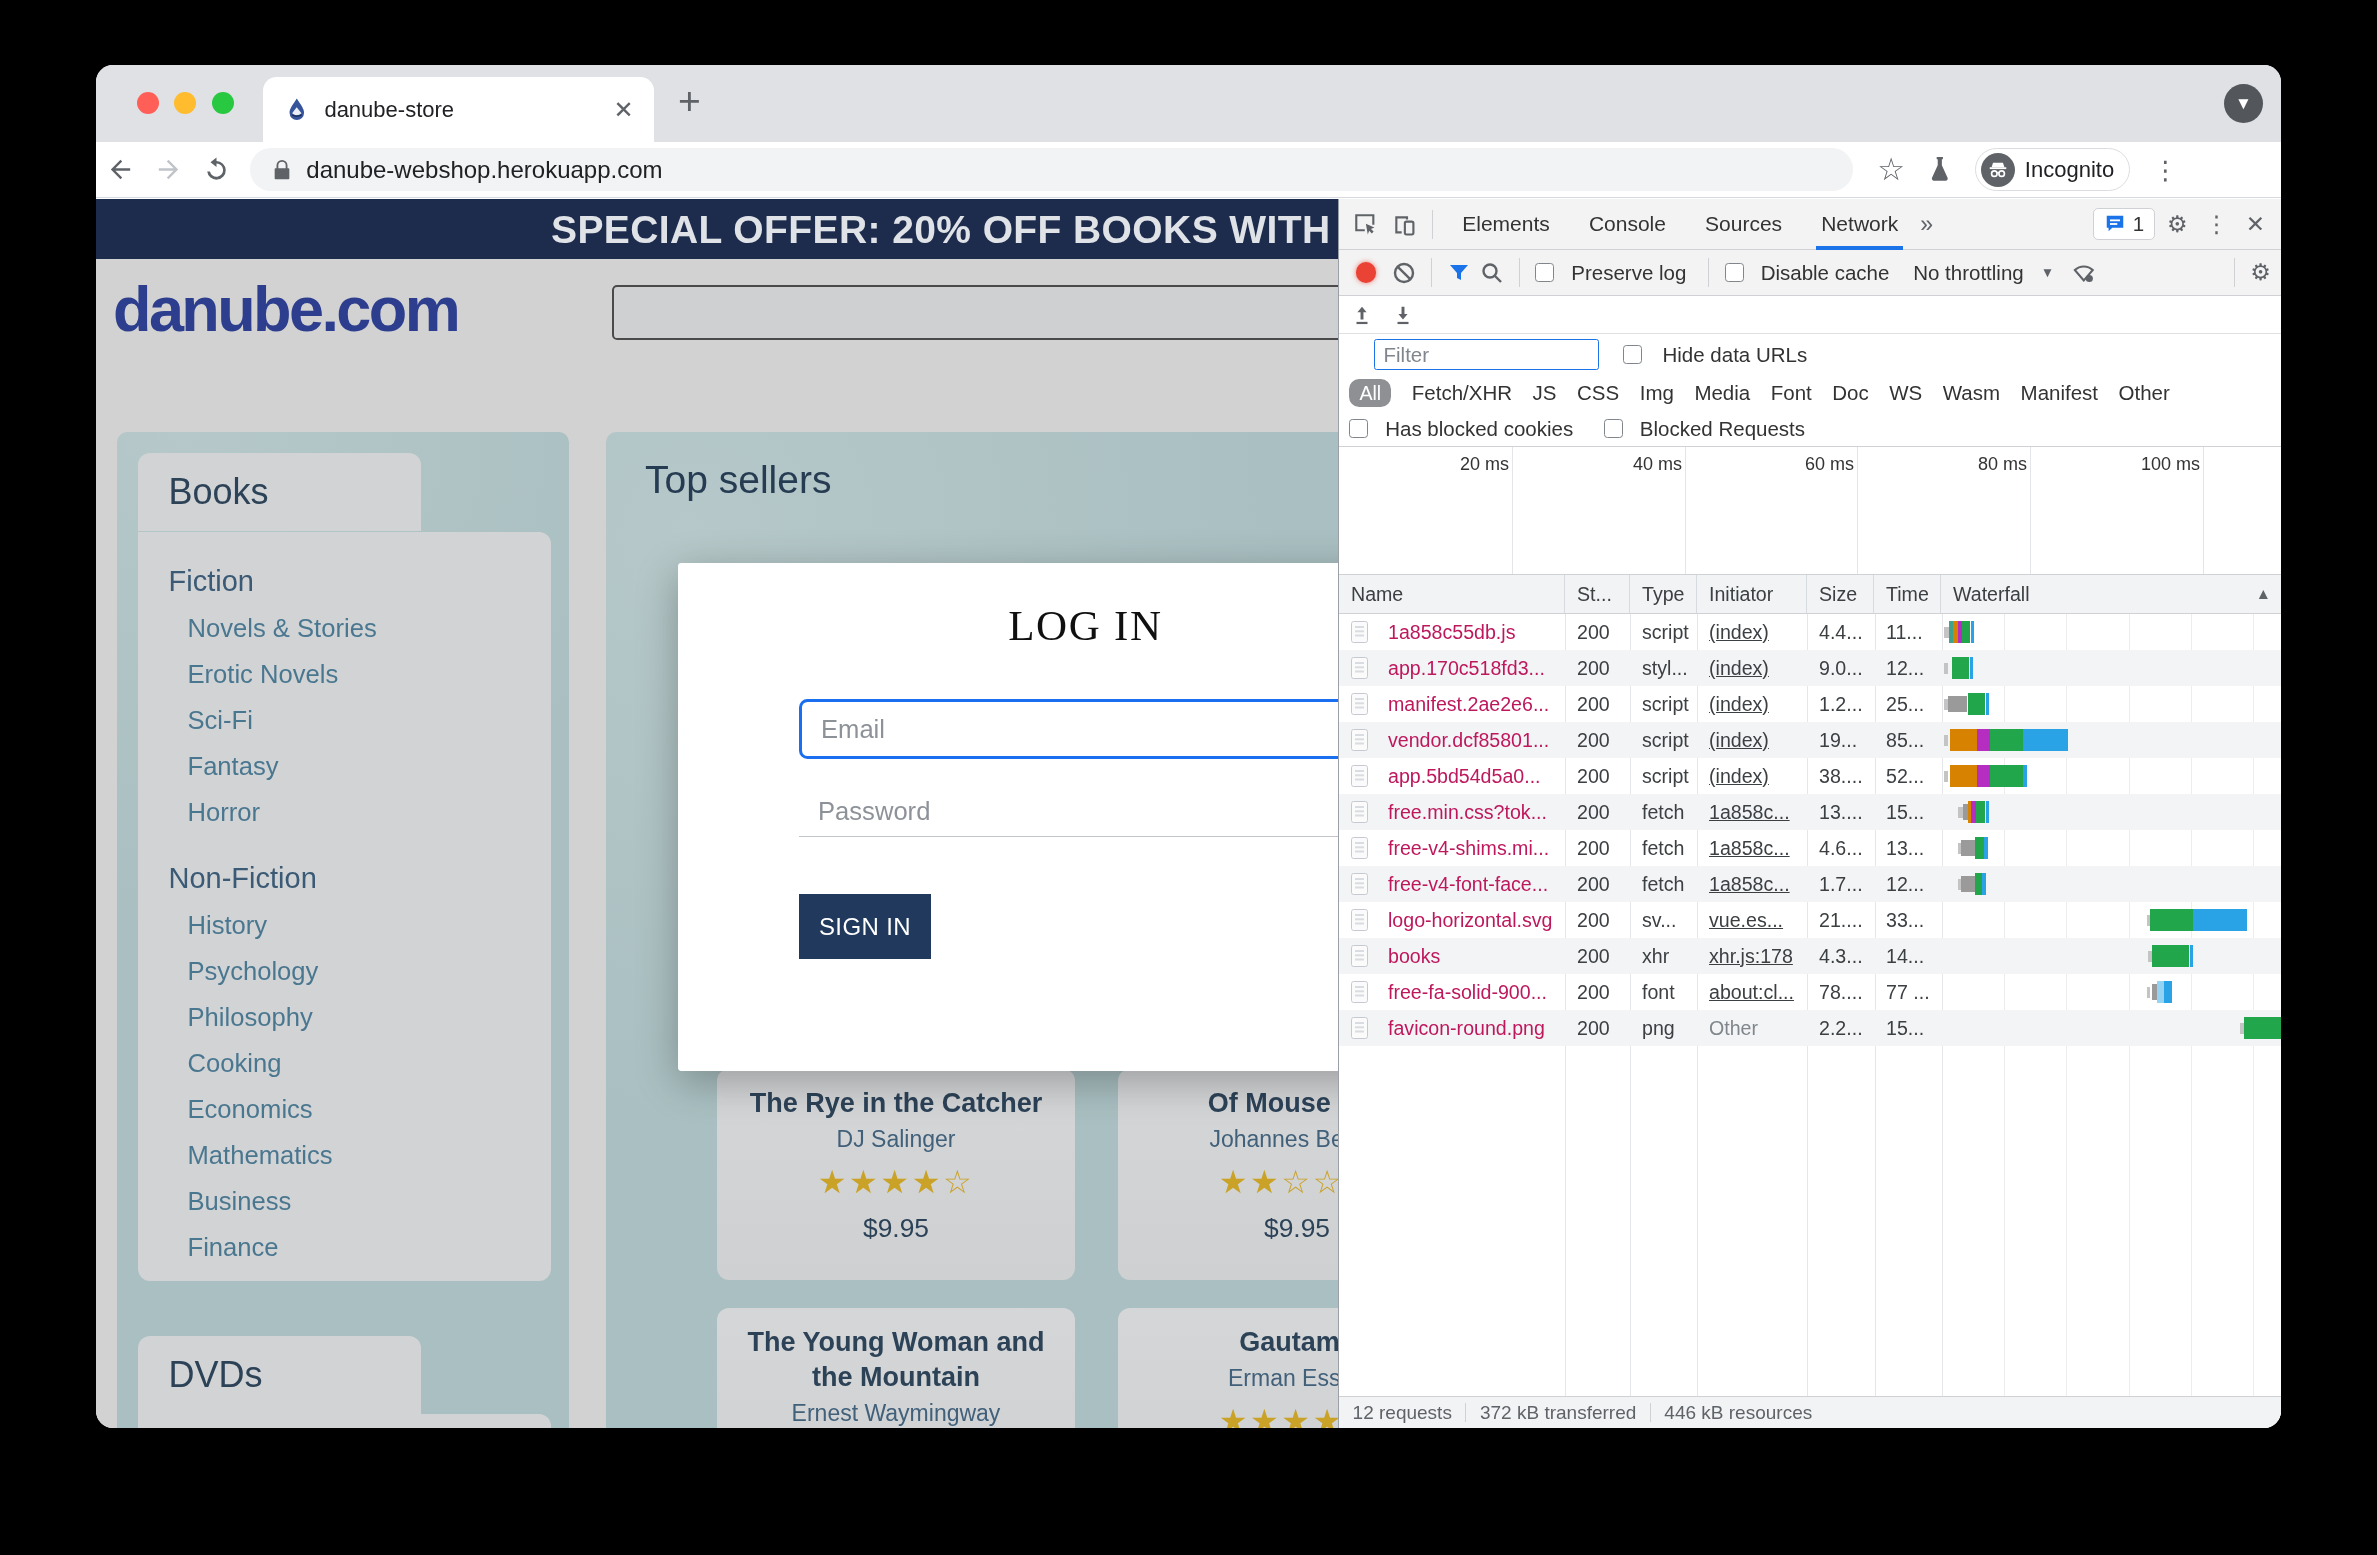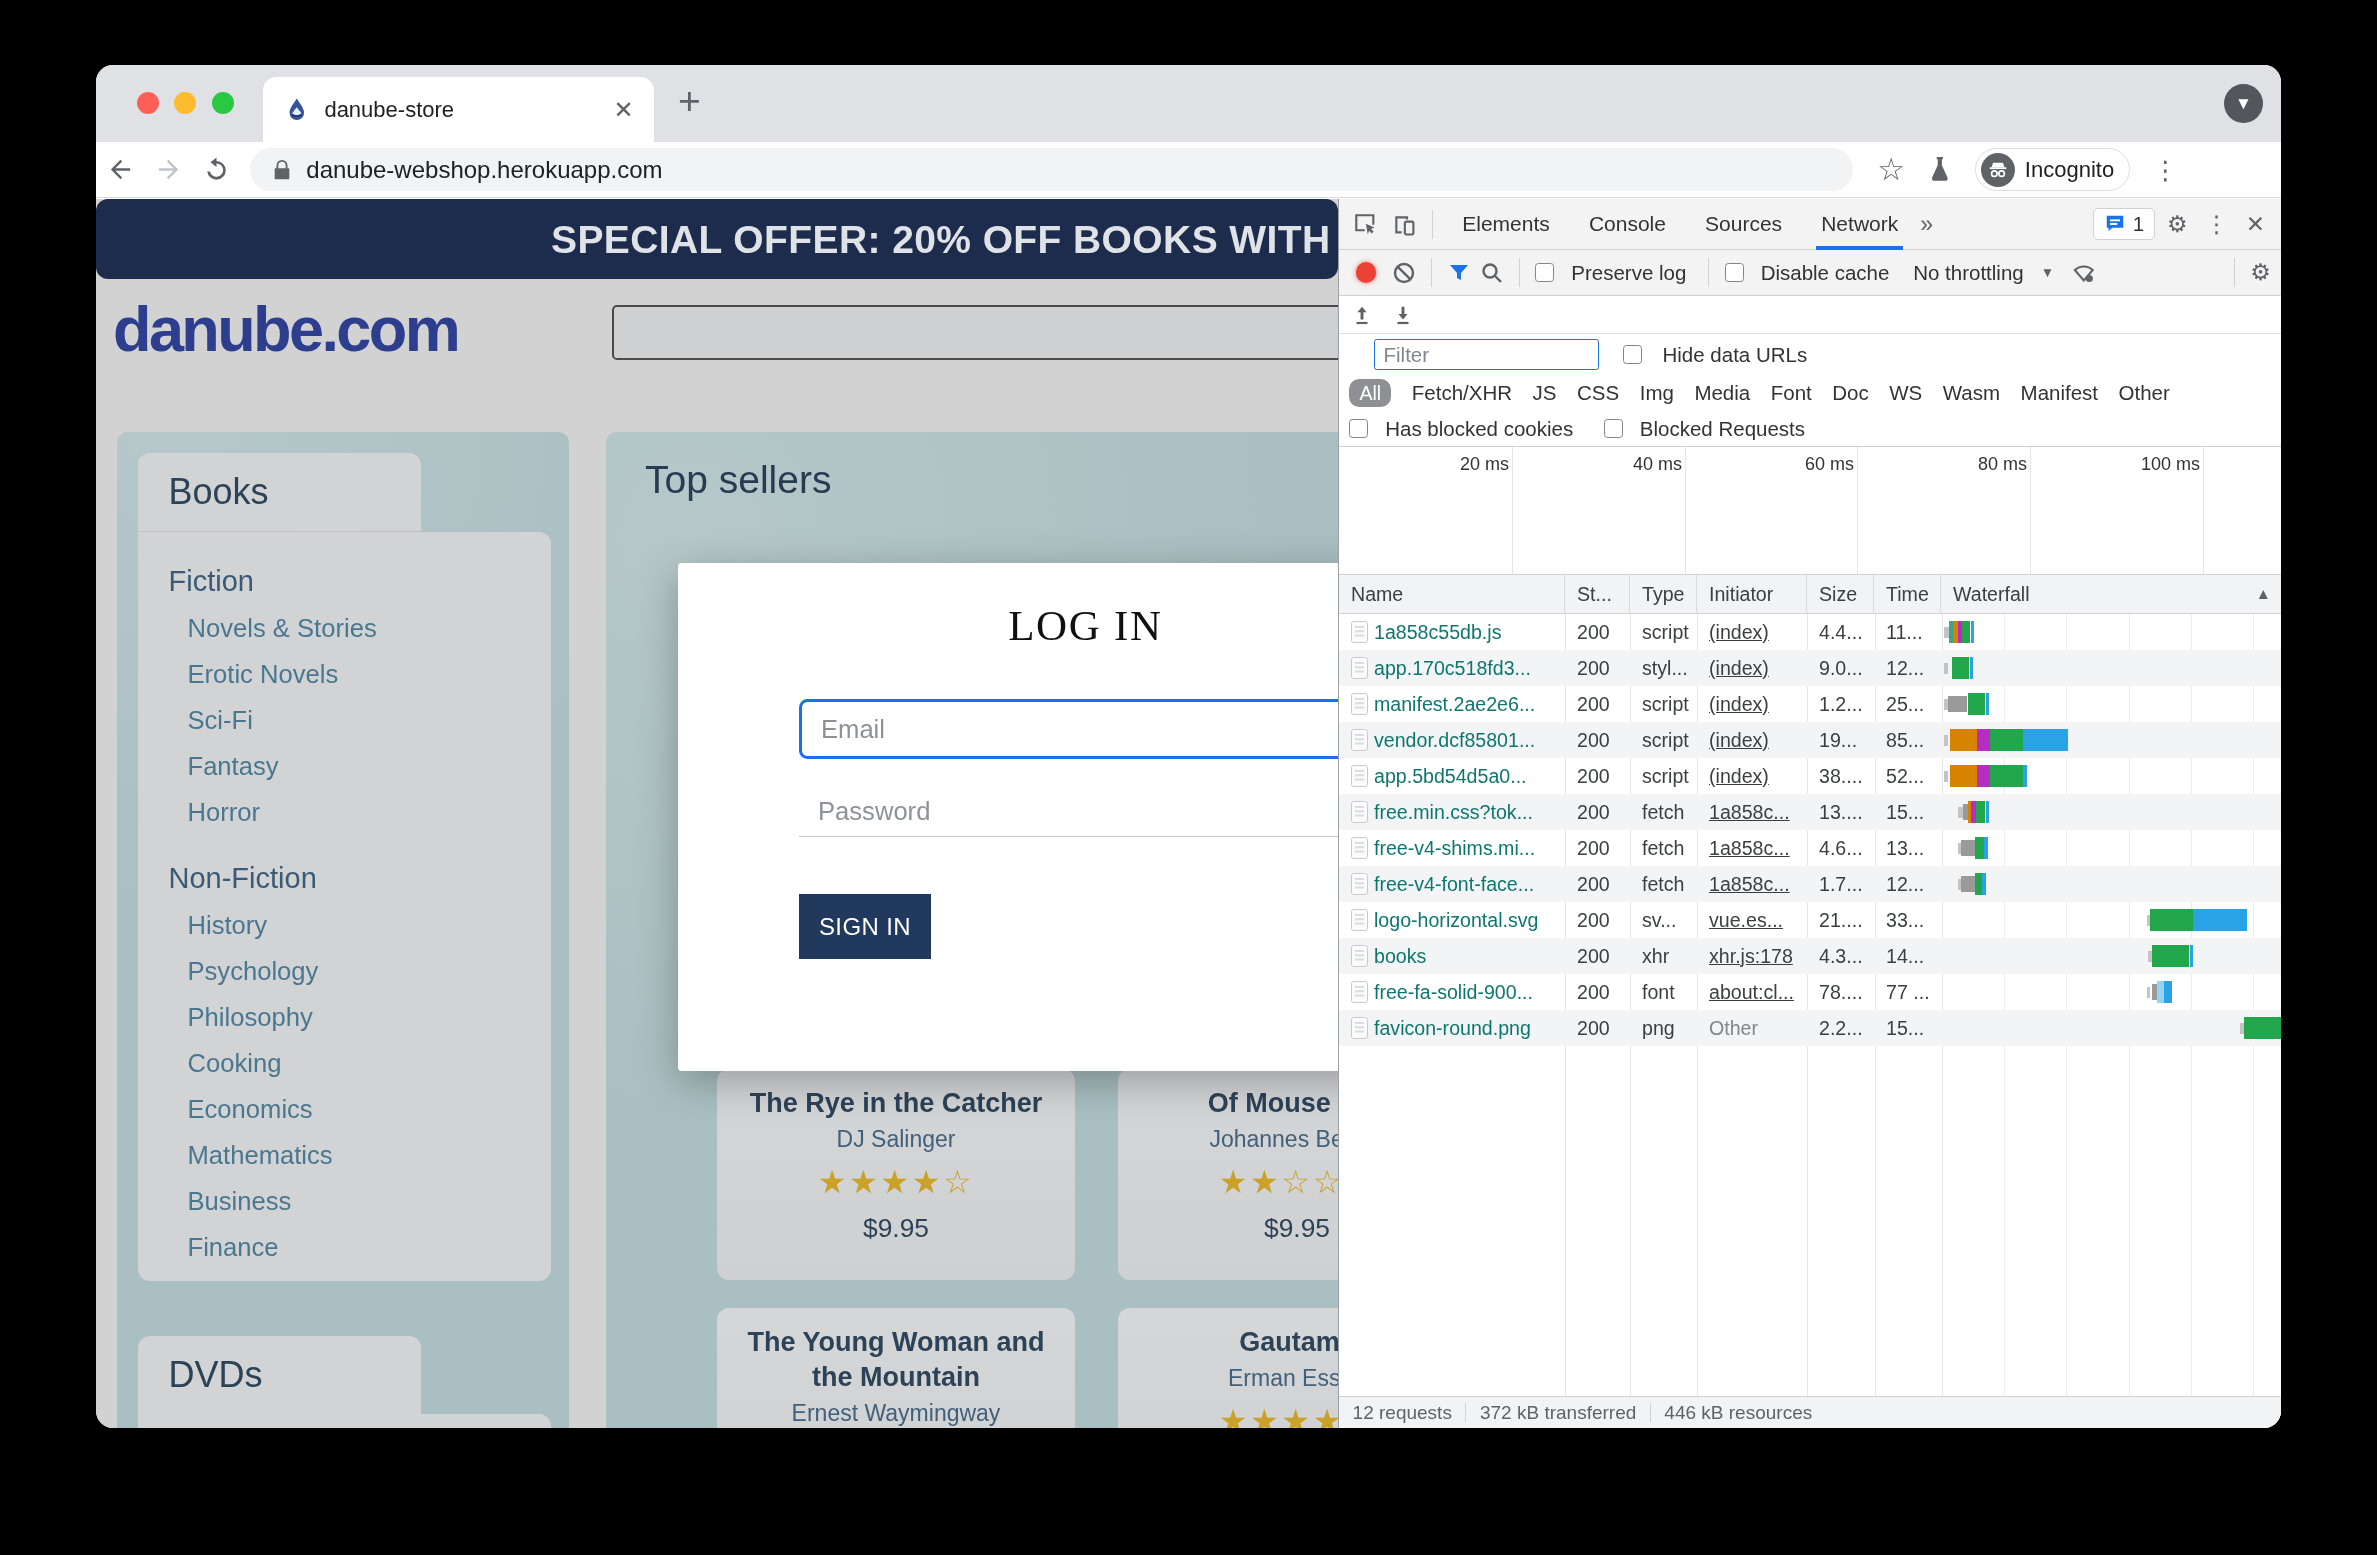--- a/index.html
+++ b/index.html
@@ -32,21 +32,21 @@
   .incog-label { font-size:22px; color:#202124; }
   .dots { font-size:25.6px; color:#5f6368; letter-spacing:0; }
 
   
   .content { position:absolute; top:134px; left:0; right:0; bottom:0; display:flex; }
   .site { position:relative; width:1242px; height:100%; background:#d2d2d2; overflow:hidden; flex:0 0 auto; }
   .devtools { position:relative; width:943px; height:100%; background:#fff; border-left:0.9px solid #9aa0a6; flex:0 0 auto;
               display:flex; flex-direction:column; }
 
   
-  .banner { position:relative; height:80px; background:#1d2b4c; overflow:hidden;border-radius:12px; }
+  .banner { position:relative; height:60px; background:#1d2b4c; overflow:hidden; }
   .banner-text { position:absolute; left:455px; top:50%; transform:translateY(-50%); white-space:nowrap;
                  font-family:"Liberation Serif",serif; font-weight:bold; font-size:39px; color:#dfe3e8; letter-spacing:0.4px; }
   .site-header { position:relative; height:149px; }
   .logo { position:absolute; left:17px; top:13.6px; font-size:63px; font-weight:700; color:#2d3e8e; letter-spacing:-2.6px; }
   .search { position:absolute; left:516px; top:25.6px; width:767px; height:55px; background:#cfd0d2;
             border:2.6px solid #4a4a4a; border-radius:5.1px; font-size:25.6px; padding:0 17px; color:#333; }
 
   
   .site-main { position:absolute; left:0; top:229px; right:0; bottom:0; }
   .sidebar { position:absolute; left:21px; top:4.3px; width:452px; bottom:-25.6px;
@@ -119,21 +119,21 @@
 
   .ntable { flex:1; display:flex; flex-direction:column; position:relative; overflow:hidden; }
   .nhead { height:39px; background:#f1f3f4; border-bottom:0.9px solid #cfd1d5; display:flex; flex:0 0 auto; }
   .nhcell { font-size:19.6px; color:#3c4043; display:flex; align-items:center; padding-left:12px; border-right:0.9px solid #d7dade; }
   .nbody { position:relative; flex:1; background:#fff; }
   .colline { position:absolute; top:0; bottom:0; width:0.9px; background:#e4e6e9; }
   .wfline { position:absolute; top:0; bottom:0; width:0.9px; background:#ededf0; }
   .nrow { position:relative; display:flex; height:36px; }
   .nrow:nth-child(odd) { background:#f3f4f6; }
   .ncell { font-size:19.6px; color:#3c4043; display:flex; align-items:center; padding-left:12px; overflow:hidden; white-space:nowrap; }
-  .c-name { width:226px; gap:6px; color:#0f766e;text-align:right; }
+  .c-name { width:226px; gap:20px; color:#be185d;text-align:right; }
   .c-st { width:65px; } .c-type { width:67px; } .c-init { width:110px; } .c-size { width:67px; } .c-time { width:67px; }
   .c-wf { flex:1; position:relative; padding:0; }
   .h-name { width:226px; } .h-st { width:65px; } .h-type { width:67px; } .h-init { width:110px; } .h-size { width:67px; } .h-time { width:67px; }
   .h-wf { flex:1; justify-content:space-between; padding-right:10.2px; border-right:none; }
   .sort-arrow { font-size:15.3px; color:#5f6368; }
   .fileico { width:17px; height:22px; border:1.7px solid #c6cad0; border-radius:2.6px; background:#fbfbfc; flex:0 0 auto; position:relative; }
   .fileico::after { content:""; position:absolute; left:2.6px; right:2.6px; top:4.3px; height:1.7px; background:#d9dce0;
                     box-shadow:0 4.3px 0 #d9dce0, 0 8.5px 0 #d9dce0; }
   .init-link { text-decoration:underline; }
   .init-plain { color:#80868b; text-decoration:none; }

